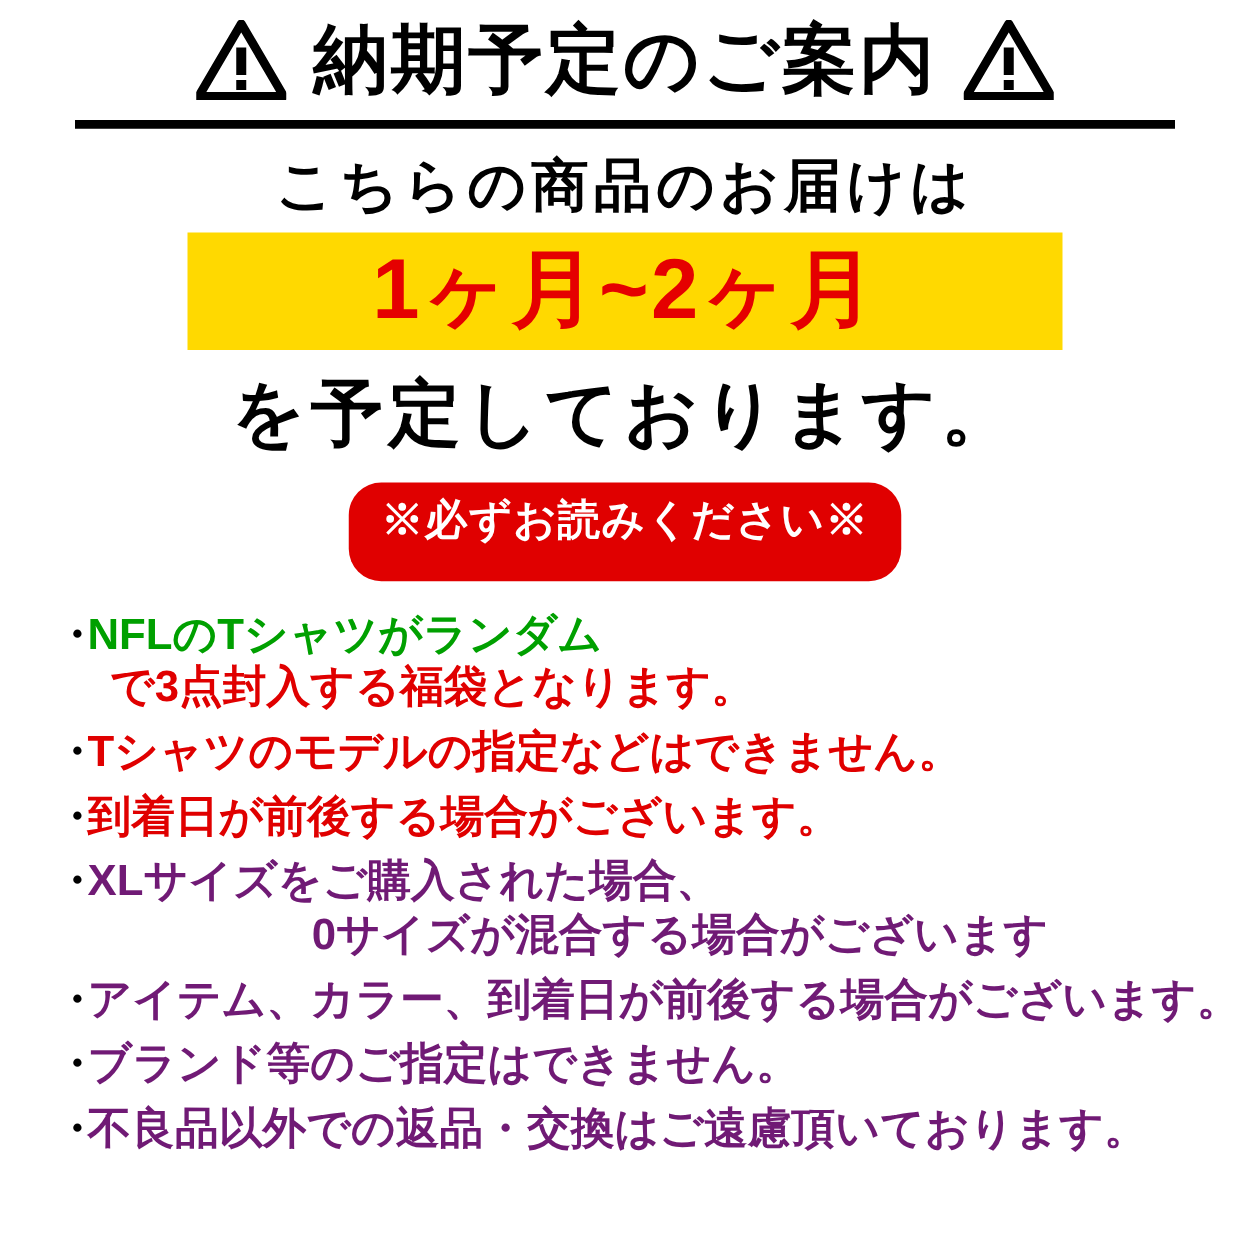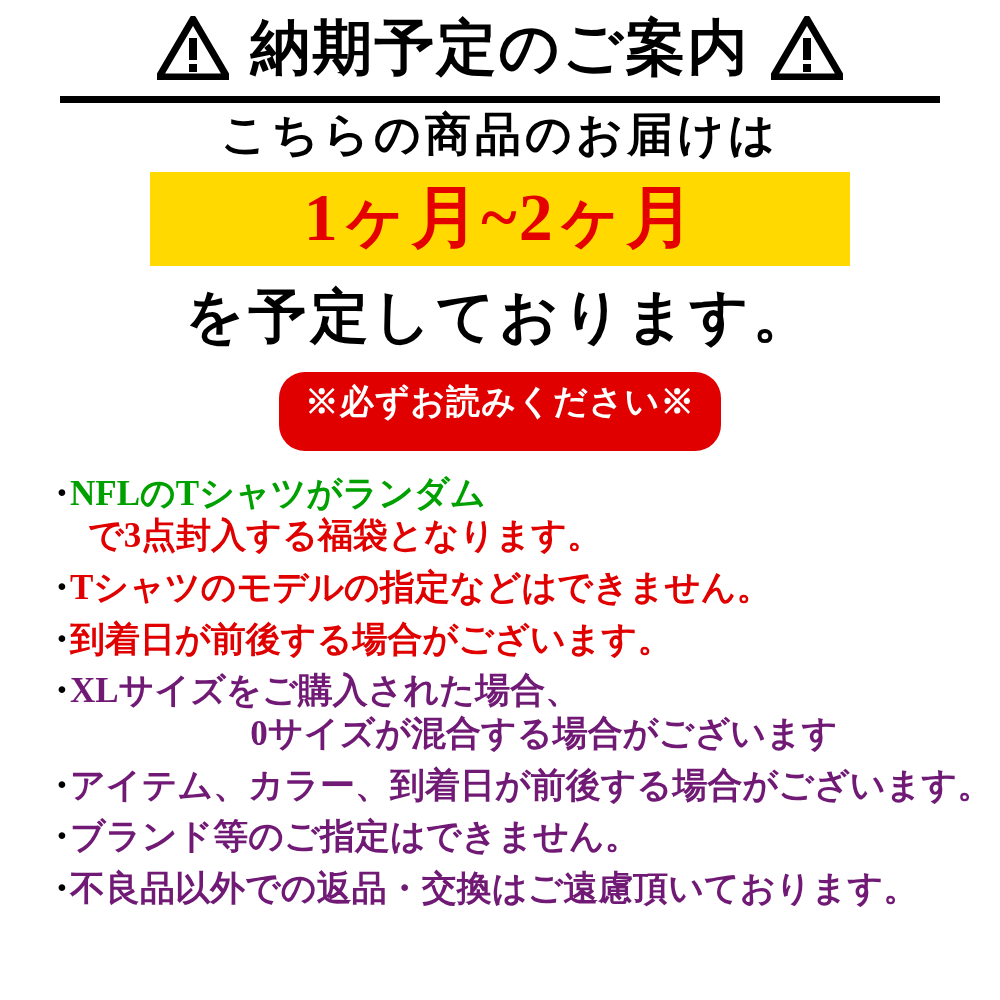--- a/index.html
+++ b/index.html
@@ -13,21 +13,20 @@
     font-family: "Liberation Sans", sans-serif;
     color: #000000;
     overflow: hidden;
   }
   .page {
     position: relative;
     width: 1000px;
     height: 818px;
     box-sizing: border-box;
     padding: 0;
-    font-family: Liberation Serif, serif;
   }
 
   
   .header {
     display: flex;
     align-items: center;
     justify-content: center;
     gap: 22px;
     padding: 16px 0 10px 0;
   }
@@ -47,21 +46,21 @@
   .rule {
     width: 880px;
     height: 7px;
     background: #000000;
     margin: 6px auto 0 auto;
   }
 
   
   .delivery {
     text-align: center;
-    margin-top: 4px;
+    margin-top: 18px;
   }
   .delivery-line1 {
     font-size: 46px;
     font-weight: bold;
     letter-spacing: 4px;
     line-height: 1.2;
   }
   .highlight-wrap {
     margin: 10px auto 0 auto;
     width: 700px;

